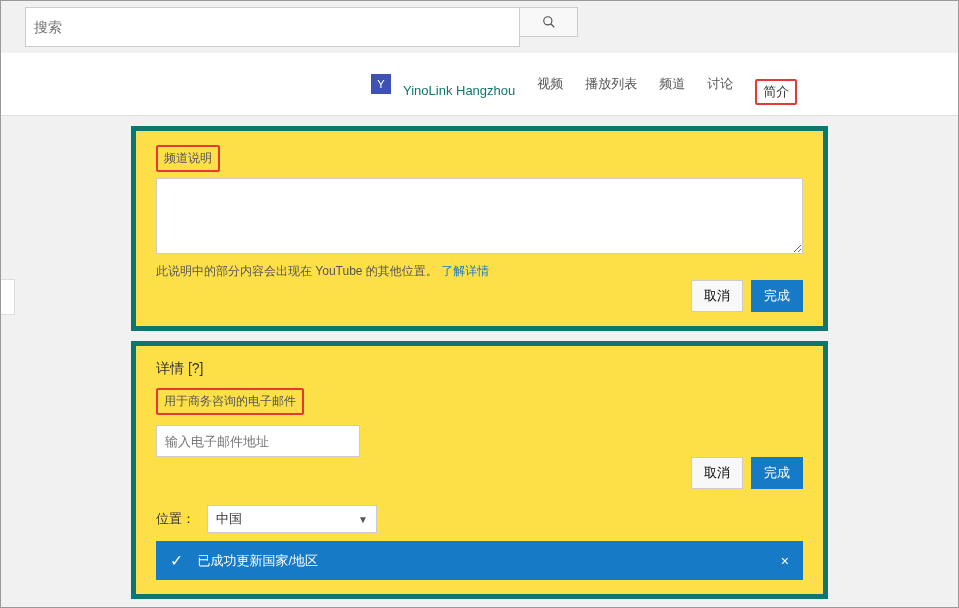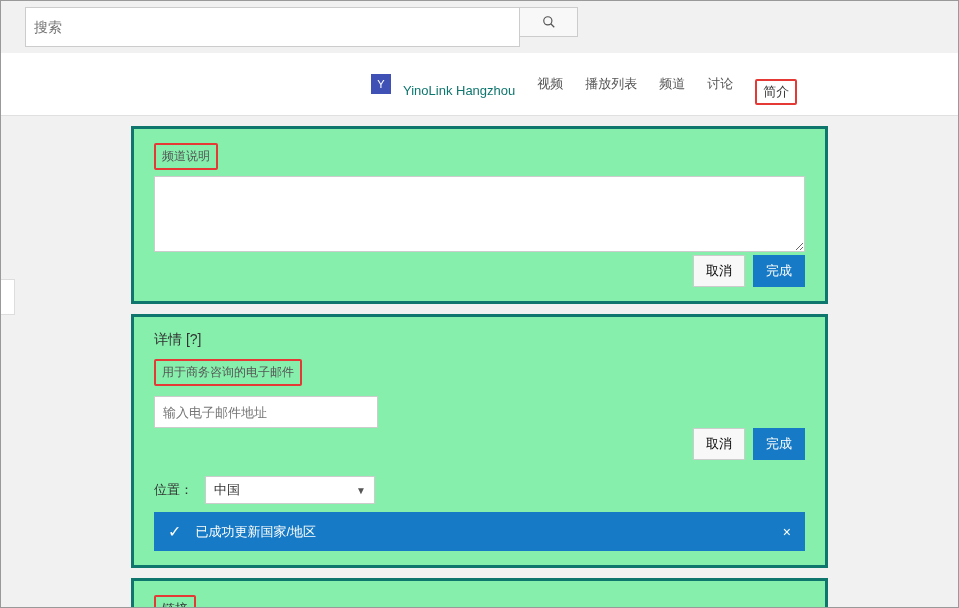--- a/index.html
+++ b/index.html
@@ -11,35 +11,35 @@
     .searchbtn { width: 58px; height: 30px; border: 1px solid #ccc; border-left: none; background: #f8f8f8; color: #555; cursor: pointer; display: flex; align-items: center; justify-content: center; }
     
     .navrow { background: #fff; display: flex; align-items: center; justify-content: flex-start; padding: 10px 0 10px 370px; gap: 22px; font-size: 13px; color: #555; border-bottom: 1px solid #e0e0e0; }
     .avatar { width: 20px; height: 20px; background: #3f51b5; color: #fff; display: flex; align-items: center; justify-content: center; font-size: 11px; }
     .navname { color: #0f766e; margin-left: -10px; margin-top: 12px; }
     .tab { cursor: pointer; }
     .tab.active { color: #333; }
     .redbox { border: 2px solid #e53935; padding: 2px 6px; border-radius: 2px; margin-top: 16px; }
     
     .content { padding: 0 130px 10px 130px; }
-    .section { background: #86efac; border: 3px solid #0f766e; margin-top: 10px; padding: 14px 20px 14px 20px; }
+    .section { background: #fde047; border: 5px solid #0f766e; margin-top: 10px; padding: 14px 20px 14px 20px; }
     
     .sec-label-red { display: inline-block; border: 2px solid #e53935; padding: 3px 6px; font-size: 12px; color: #555; border-radius: 2px; margin-bottom: 6px; }
     
     .bigtextarea { width: 100%; height: 76px; border: 1px solid #ccc; resize: both; padding: 6px; font-size: 13px; }
     .hint { font-size: 12px; color: #555; margin-top: 6px; }
     .hint a { color: #167ac6; text-decoration: none; }
     
     .btnrow { display: flex; justify-content: flex-end; gap: 8px; }
     .btn { padding: 6px 12px; border: 1px solid #ccc; background: #f8f8f8; font-size: 13px; cursor: pointer; }
     .btn.primary { background: #167ac6; color: #fff; border-color: #167ac6; }
     
     .detail-hd { font-size: 14px; color: #333; margin-bottom: 10px; }
     .detail-sub { font-size: 12px; color: #555; border: 2px solid #e53935; padding: 3px 6px; display: inline-block; border-radius: 2px; margin-bottom: 10px; }
-    .emailinput { width: 224px; height: 32px; border: 1px solid #ccc; padding: 0 8px; font-size: 13px; }
+    .emailinput { width: 204px; height: 32px; border: 1px solid #ccc; padding: 0 8px; font-size: 13px; }
     
     .locrow { display: flex; align-items: center; gap: 12px; margin-top: 16px; }
     .loclbl { font-size: 13px; color: #333; }
     .locsel { width: 170px; height: 28px; border: 1px solid #ccc; background: #fff; padding: 0 8px; font-size: 13px; position: relative; display: flex; align-items: center; justify-content: space-between; }
     .caret { font-size: 10px; color: #555; }
     
     .alert { background: #167ac6; color: #fff; padding: 10px 14px; margin-top: 8px; display: flex; align-items: center; justify-content: space-between; font-size: 13px; }
     .alert-left { display: flex; align-items: center; gap: 14px; }
     .check { font-size: 16px; }
     .alert-x { cursor: pointer; font-size: 14px; }
@@ -72,20 +72,24 @@
     <span class="tab">频道</span>
     <span class="tab">讨论</span>
     <span class="tab active redbox">简介</span>
   </div>
 
   <div class="content">
 
     <div class="section">
       <span class="sec-label-red">频道说明</span>
       <textarea class="bigtextarea" style=""></textarea>
+      <div class="hint">
+        <span>此说明中的部分内容会出现在 YouTube 的其他位置。</span>
+        <a href="#">了解详情</a>
+      </div>
       <div class="btnrow">
         <button class="btn">取消</button>
         <button class="btn primary">完成</button>
       </div>
     </div>
 
     <div class="section">
       <div class="detail-hd">详情 [?]</div>
       <span class="detail-sub">用于商务咨询的电子邮件</span>
       <div>

